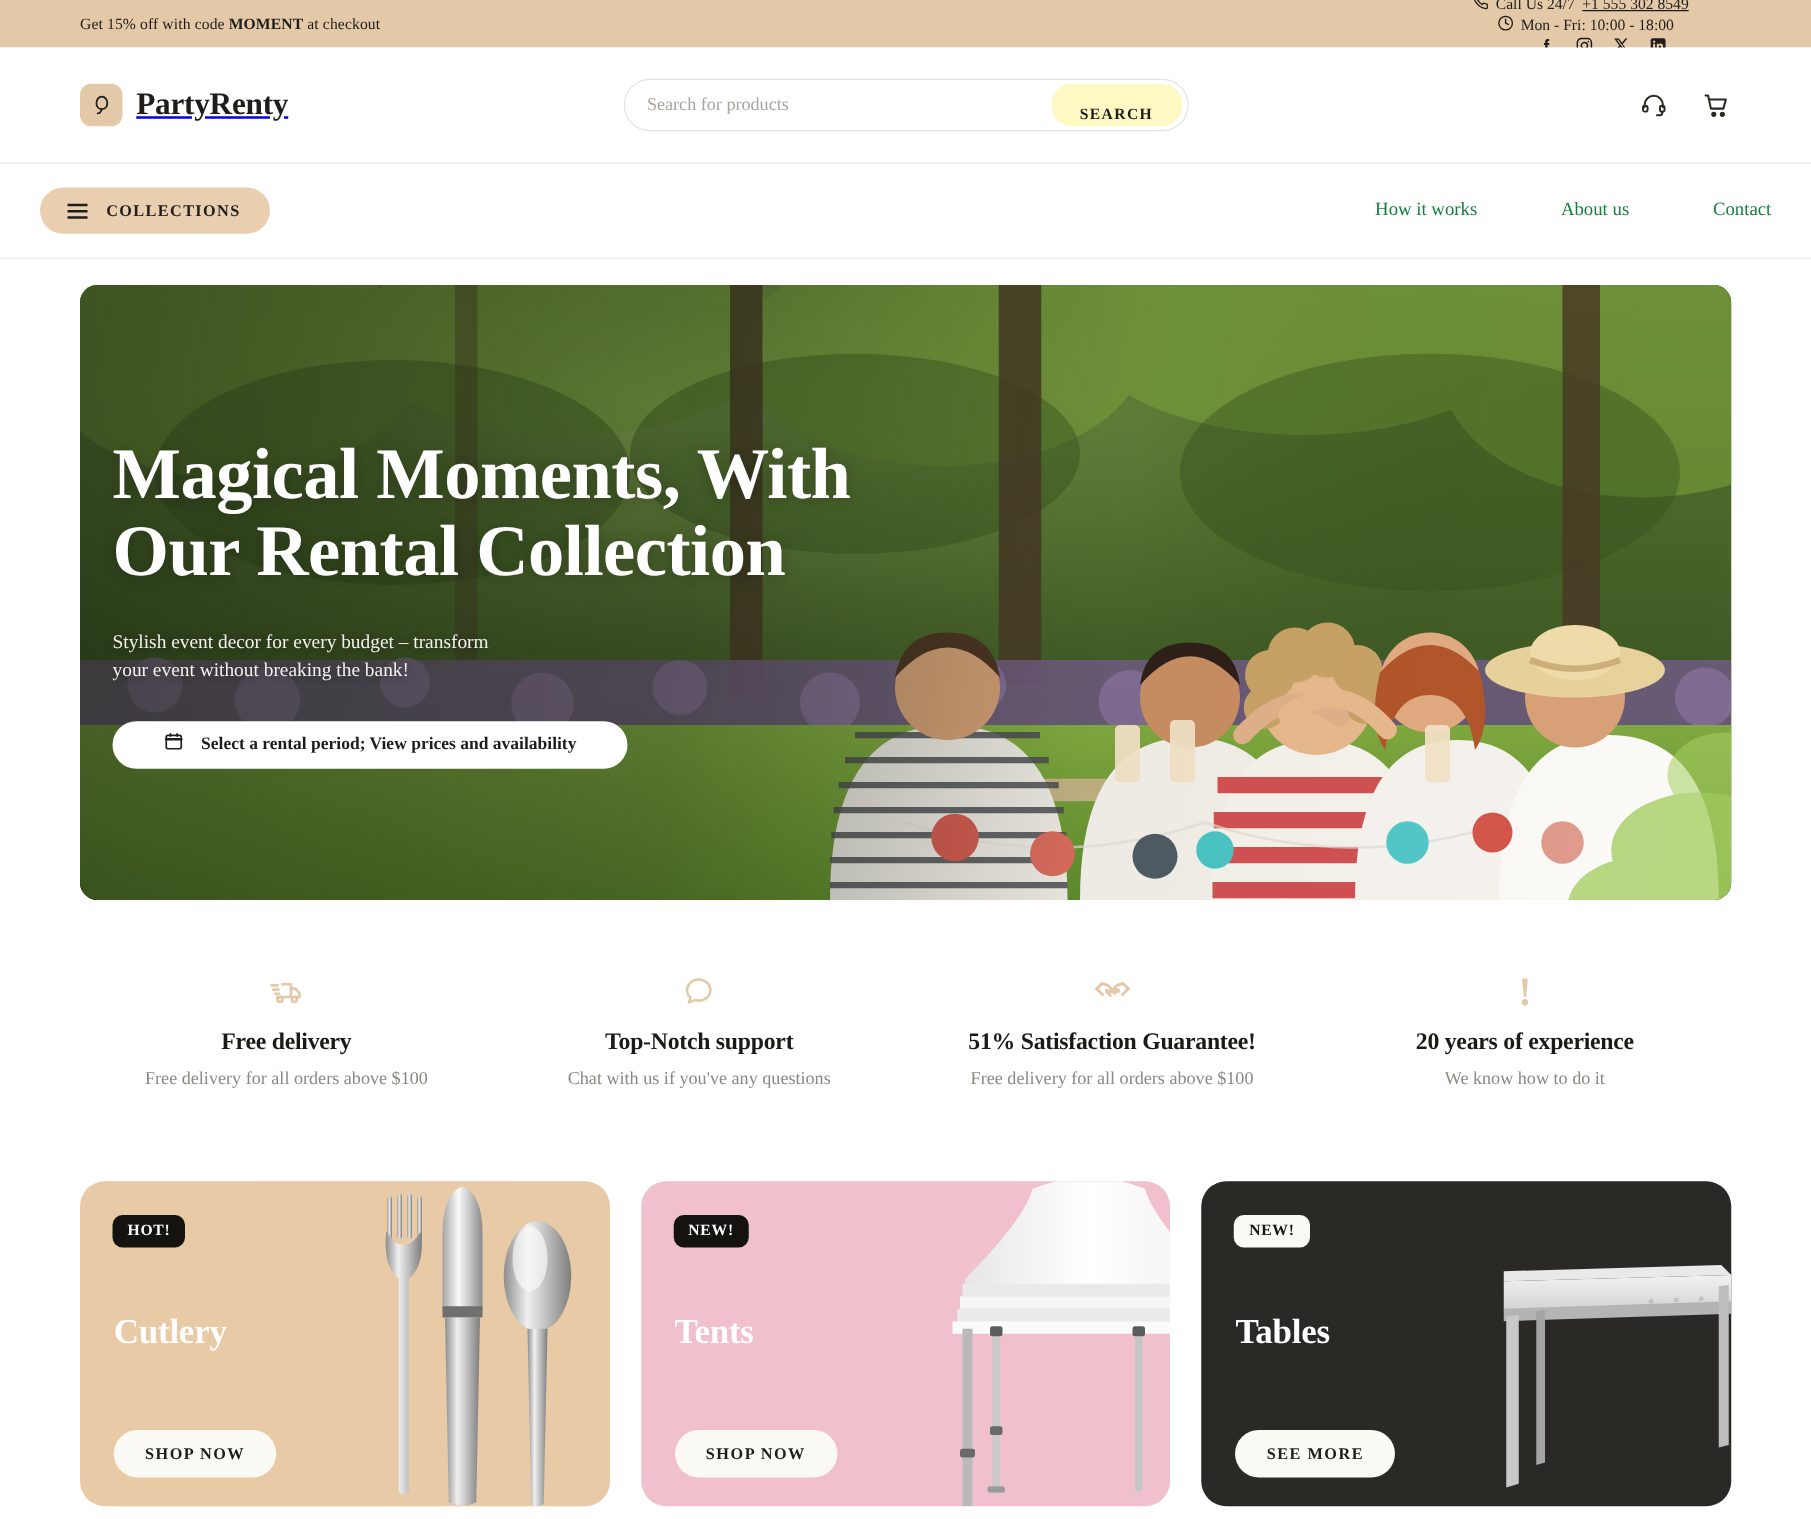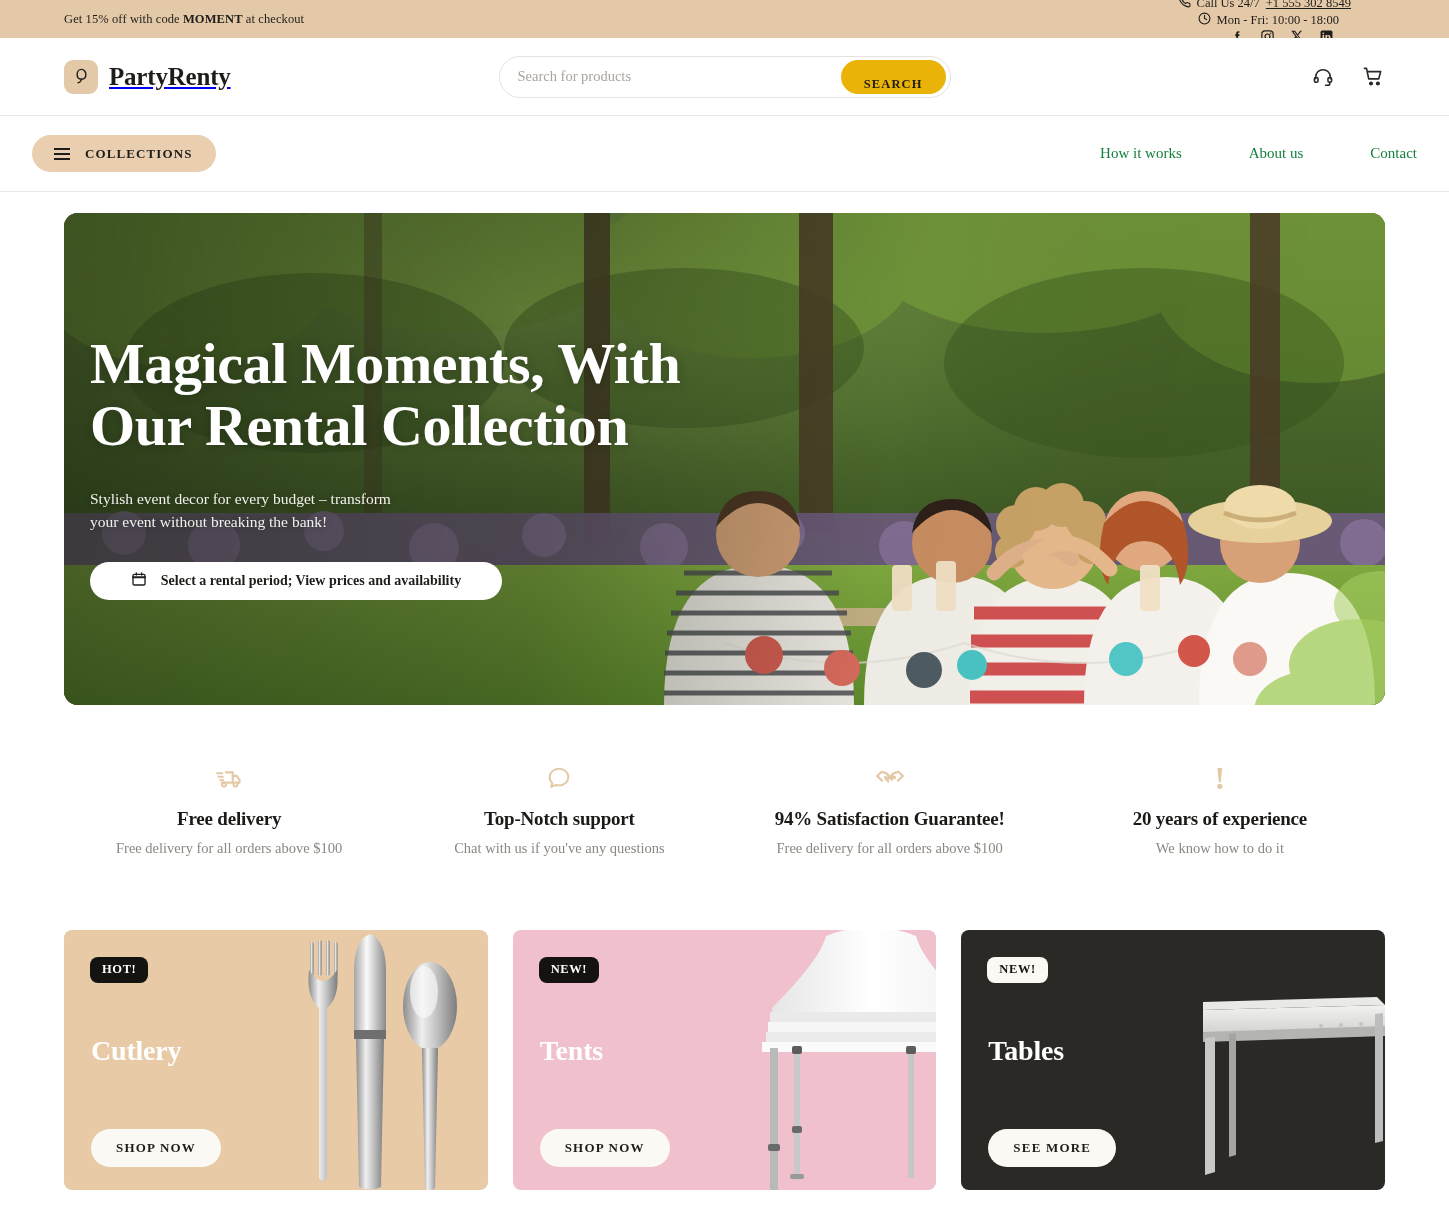--- a/index.html
+++ b/index.html
@@ -36,21 +36,21 @@
     white-space: nowrap;
   }
   .tb-phone { margin-right: 78px; }
   .tb-hours { margin-right: 70px; }
   .tb-item a { color: #1f1d1a; text-decoration: underline; }
   .socials { display: flex; align-items: center; gap: 15px; margin-right: 42px; }
   .socials svg { display: block; }
 
   
   .header {
-    height: 78px;
+    height: 93px;
     background: #fff;
     border-bottom: 1px solid #eceae6;
     display: flex;
     align-items: center;
     padding: 0 64px;
     position: relative;
   }
   .logo { display: flex; align-items: center; gap: 11px; }
   .logo-mark {
     width: 34px; height: 34px; border-radius: 9px;
@@ -70,21 +70,21 @@
     padding: 0 4px 0 18px;
   }
   .searchwrap input {
     flex: 1; border: 0; outline: 0; background: transparent;
     font-family: "Liberation Serif", serif;
     font-size: 14.5px; color: #3a3733;
   }
   .searchwrap input::placeholder { color: #a9a49c; }
   .search-btn {
     height: 34px; padding: 17px 23px; border: 0; border-radius: 18px;
-    background: #eab308; color: #1f1d1a; cursor: pointer;
+    background: #fef9c3; color: #1f1d1a; cursor: pointer;
     font-family: "Liberation Serif", serif;
     font-size: 12.5px; font-weight: 700; letter-spacing: 1.1px;
   }
   .header-icons { margin-left: auto; display: flex; align-items: center; gap: 28px; }
   .hicon { cursor: pointer; display: flex; }
 
   
   .nav {
     height: 76px; background: #fff; border-bottom: 1px solid #eceae6;
     display: flex; align-items: center; padding: 0 32px;
@@ -149,21 +149,21 @@
     font-size: 32px; line-height: 1; color: #e4c9a8; font-weight: 700;
     font-family: "Liberation Serif", serif;
   }
 
   
   .cards {
     display: grid; grid-template-columns: repeat(3, 1fr);
     gap: 25px; padding: 73px 64px 47px;
   }
   .card {
-    position: relative; height: 260px; border-radius: 8px; overflow: hidden;
+    position: relative; height: 260px; border-radius: 20px; overflow: hidden;
     cursor: pointer;
   }
   .card-cutlery { background: #e8caa6; }
   .card-tents   { background: #f0c0cc; }
   .card-tables  { background: #2b2926; }
   .badge {
     position: absolute; left: 26px; top: 27px;
     padding: 5px 12px 6px; border-radius: 8px;
     font-size: 12.5px; font-weight: 700; letter-spacing: .6px;
   }
@@ -494,21 +494,21 @@
 
     <div class="feature">
       <div class="feature-icon">
         <svg width="32" height="32" viewBox="0 0 24 24" fill="none" stroke="#e4c9a8" stroke-width="1.7" stroke-linecap="round" stroke-linejoin="round">
             <path d="M2.5 10.5l3.2-3.2 3.6 1.2 2.7 2.7-1.4 1.4-2.2-1.4"></path>
             <path d="M21.5 10.5l-3.2-3.2-3.6 1.2-2.7 2.7 1.4 1.4 2.2-1.4"></path>
             <path d="M8.4 12.2l2.3 2.3M11 10.9l2.4 2.4M13.4 9.9l2.2 2.2"></path>
             <path d="M2.5 10.5L6 14M21.5 10.5L18 14"></path>
           </svg>
       </div>
-      <div class="feature-title">94% Satisfaction Guarantee!</div>
+      <div class="feature-title">51% Satisfaction Guarantee!</div>
       <div class="feature-desc">Free delivery for all orders above $100</div>
     </div>
 
     <div class="feature">
       <div class="feature-icon">
         <span class="bang">!</span>
       </div>
       <div class="feature-title">20 years of experience</div>
       <div class="feature-desc">We know how to do it</div>
     </div>

